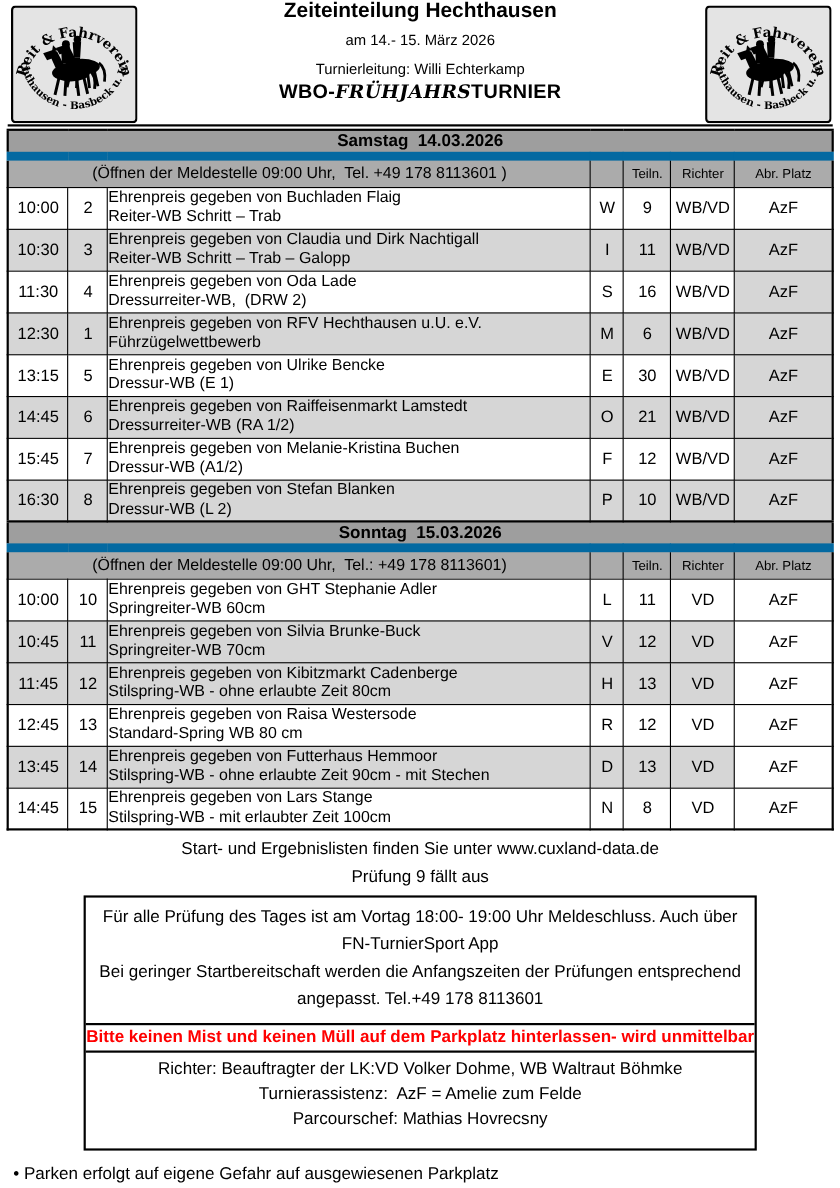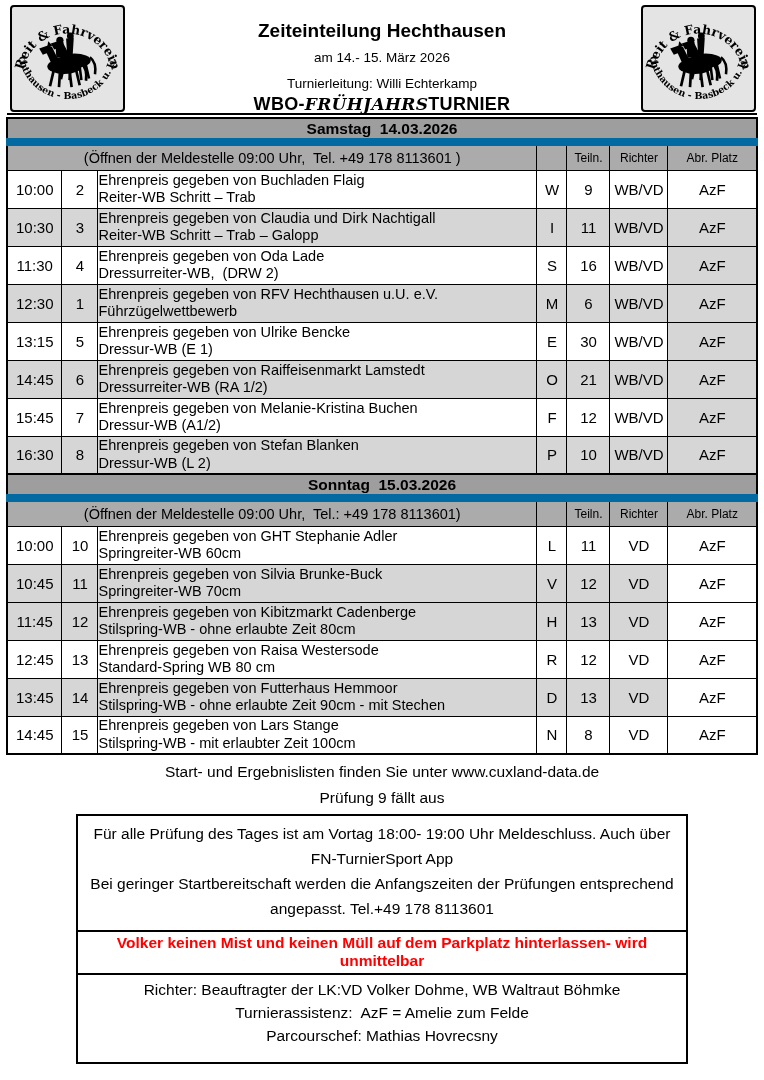--- a/index.html
+++ b/index.html
@@ -13,21 +13,21 @@
   html,body{margin:0;padding:0}
   body{
     width:764px;height:1080px;background:#fff;color:#000;
     font-family:"Liberation Sans", sans-serif;overflow:hidden;position:relative;
   }
   
   .header{position:relative;height:113px}
   .logo{position:absolute;top:5px;width:115px;height:107px}
   .logo.left{left:10px}
   .logo.right{right:8px}
-  .header-text{text-align:center;padding-top:21px}
+  .header-text{text-align:center;}
   .title{font-size:19px;font-weight:bold;margin:0;line-height:20px}
   .date-line{font-size:13.5px;margin-top:9px}
   .leitung-line{font-size:13.5px;margin-top:11px}
   .event-line{font-size:18px;font-weight:bold;margin-top:3px;letter-spacing:.3px}
   .event-script{font-style:italic;font-family:"DejaVu Serif",serif;font-size:17px}
   
   .top-rule{height:2px;background:#000;margin:0 7px 2px}
   table.schedule{width:750px;margin:0 auto;border-collapse:collapse;table-layout:fixed;border:2px solid #000}
   table.schedule td{border:1px solid #000;padding:0;vertical-align:middle;background:#fff}
   tr.day-bar td{background:var(--day-bar);font-weight:bold;font-size:15.5px;text-align:center;height:24px;border-top:2px solid #000;border-bottom:8px solid #0369a1;white-space:pre}
@@ -329,21 +329,21 @@
 <div class="notes">
   <div class="note-1">Start- und Ergebnislisten finden Sie unter www.cuxland-data.de</div>
   <div class="note-2">Prüfung 9 fällt aus</div>
 </div>
 
 <div class="info-box">
   <div class="ib-sec1">
       <div>Für alle Prüfung des Tages ist am Vortag 18:00- 19:00 Uhr Meldeschluss. Auch über FN-TurnierSport App</div>
       <div>Bei geringer Startbereitschaft werden die Anfangszeiten der Prüfungen entsprechend angepasst. Tel.+49 178 8113601</div>
     </div>
-  <div class="ib-sec2">Volker keinen Mist und keinen Müll auf dem Parkplatz hinterlassen- wird unmittelbar</div>
+  <div class="ib-sec2">Bitte keinen Mist und keinen Müll auf dem Parkplatz hinterlassen- wird unmittelbar</div>
   <div class="ib-sec3">
       <div>Richter: Beauftragter der LK:VD Volker Dohme, WB Waltraut Böhmke</div>
       <div>Turnierassistenz:  AzF = Amelie zum Felde</div>
       <div>Parcourschef: Mathias Hovrecsny</div>
     </div>
 </div>
 
 <div class="bullets">
     <div>• Parken erfolgt auf eigene Gefahr auf ausgewiesenen Parkplatz</div>
   </div>

